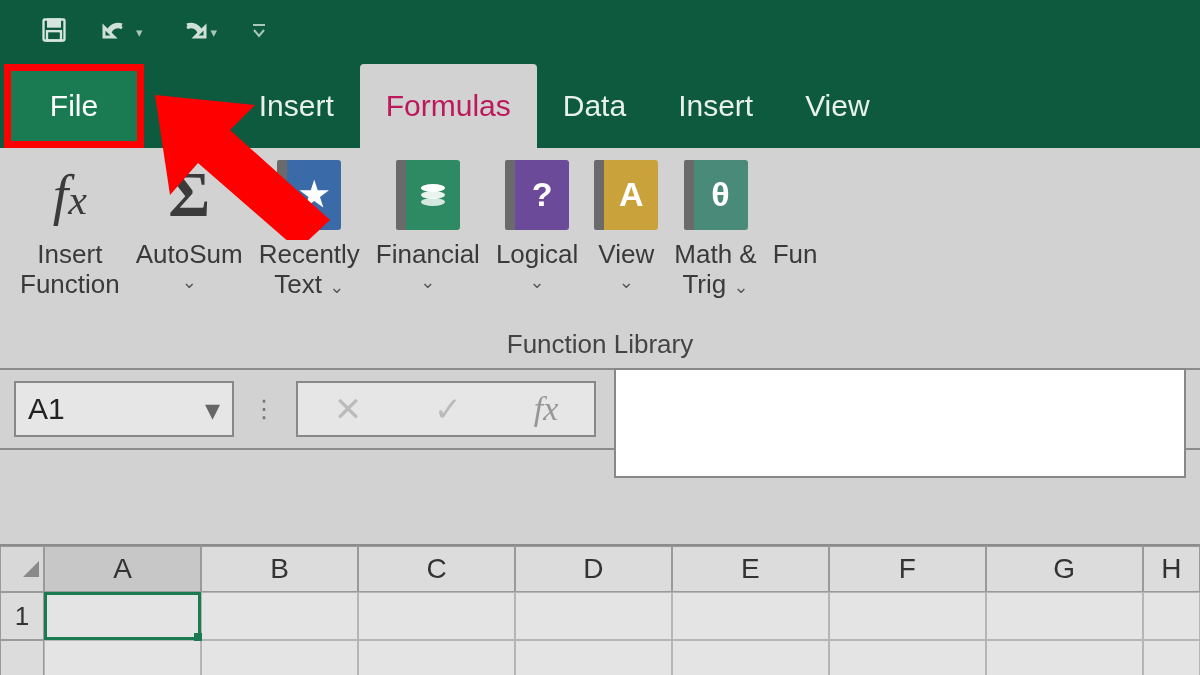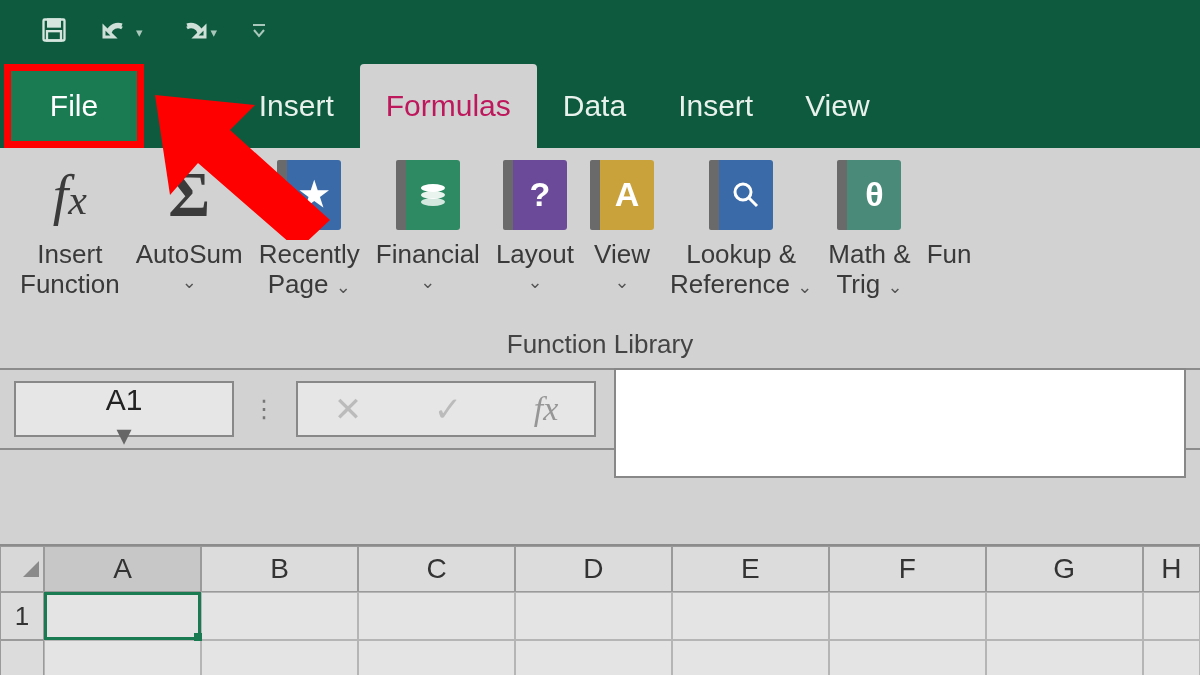--- a/index.html
+++ b/index.html
@@ -124,21 +124,20 @@
   .namebox {
     width: 220px; height: 56px;
     background:#e6e6e6;
     border:2px solid #888;
     display:flex;
     align-items:center;
     justify-content:space-between;
     padding: 0 12px;
     font-size: 30px;
     color:#222;
-    flex-direction:column;
   }
   .namebox .dd { color:#666; }
   .fbar-sep { color:#777; font-size:24px; letter-spacing:2px;}
   .fbox {
     width: 300px; height:56px;
     border:2px solid #888;
     background:#e6e6e6;
     display:flex; align-items:center; justify-content:space-around;
     font-size:34px; color:#999;
   }
@@ -250,21 +249,21 @@
 
     <div class="ritem">
       <div class="ricon">
         <div class="book">
             <div class="spine"></div>
             <div class="cover" style="background:#3a6aa8">★</div>
             <div class="bottom"></div>
           </div>
       </div>
       <span>Recently</span>
-      <span><span>Page</span> <span class="rchev">⌄</span></span>
+      <span><span>Text</span> <span class="rchev">⌄</span></span>
     </div>
 
     <div class="ritem">
       <div class="ricon">
         <div class="book">
             <div class="spine"></div>
             <div class="cover" style="background:#2e8a62">
               <svg width="34" height="30" viewBox="0 0 34 30">
                 <ellipse cx="17" cy="8" rx="12" ry="4" fill="#fff"></ellipse>
                 <ellipse cx="17" cy="15" rx="12" ry="4" fill="#fff" opacity="0.9"></ellipse>
@@ -279,53 +278,37 @@
     </div>
 
     <div class="ritem">
       <div class="ricon">
         <div class="book">
             <div class="spine"></div>
             <div class="cover" style="background:#6b4a9a">?</div>
             <div class="bottom"></div>
           </div>
       </div>
-      <span>Layout</span>
+      <span>Logical</span>
       <span class="rchev">⌄</span>
     </div>
 
     <div class="ritem">
       <div class="ricon">
         <div class="book">
             <div class="spine"></div>
             <div class="cover" style="background:#c9a23b">A</div>
             <div class="bottom"></div>
           </div>
       </div>
       <span>View</span>
       <span class="rchev">⌄</span>
     </div>
 
 
-    <div class="ritem">
-      <div class="ricon">
-        <div class="book">
-            <div class="spine"></div>
-            <div class="cover" style="background:#3a6aa8">
-              <svg width="32" height="32" viewBox="0 0 32 32">
-                <circle cx="13" cy="13" r="8" fill="none" stroke="#fff" stroke-width="3"></circle>
-                <line x1="19" y1="19" x2="27" y2="27" stroke="#fff" stroke-width="3"></line>
-              </svg>
-            </div>
-            <div class="bottom"></div>
-          </div>
-      </div>
-      <span>Lookup &amp;</span>
-      <span><span>Reference</span> <span class="rchev">⌄</span></span>
-    </div>
 
     <div class="ritem">
       <div class="ricon">
         <div class="book">
             <div class="spine"></div>
             <div class="cover" style="background:#4a8a78">θ</div>
             <div class="bottom"></div>
           </div>
       </div>
       <span>Math &amp;</span>

